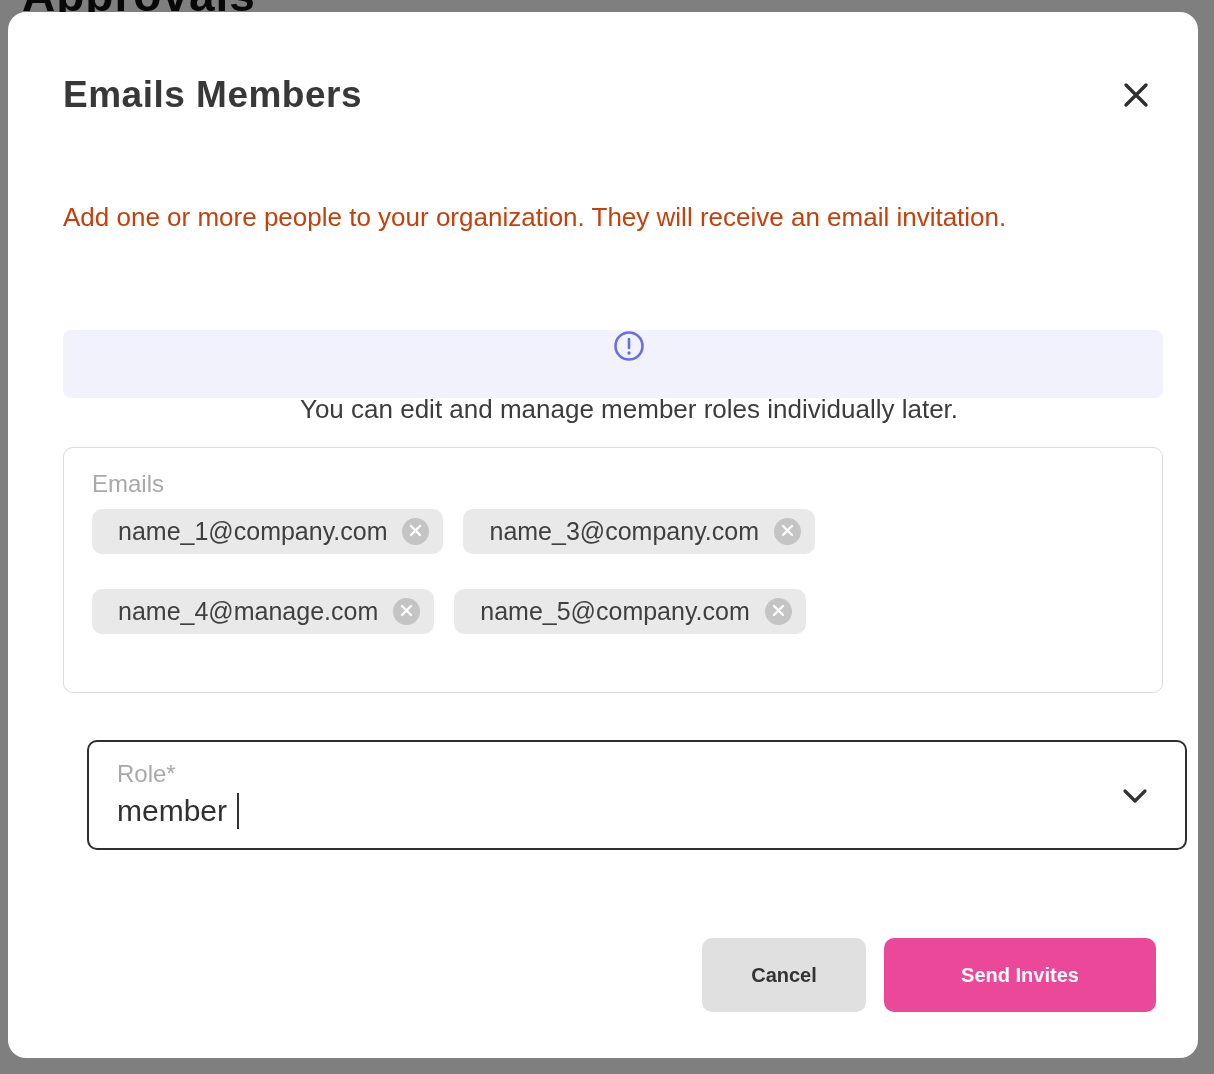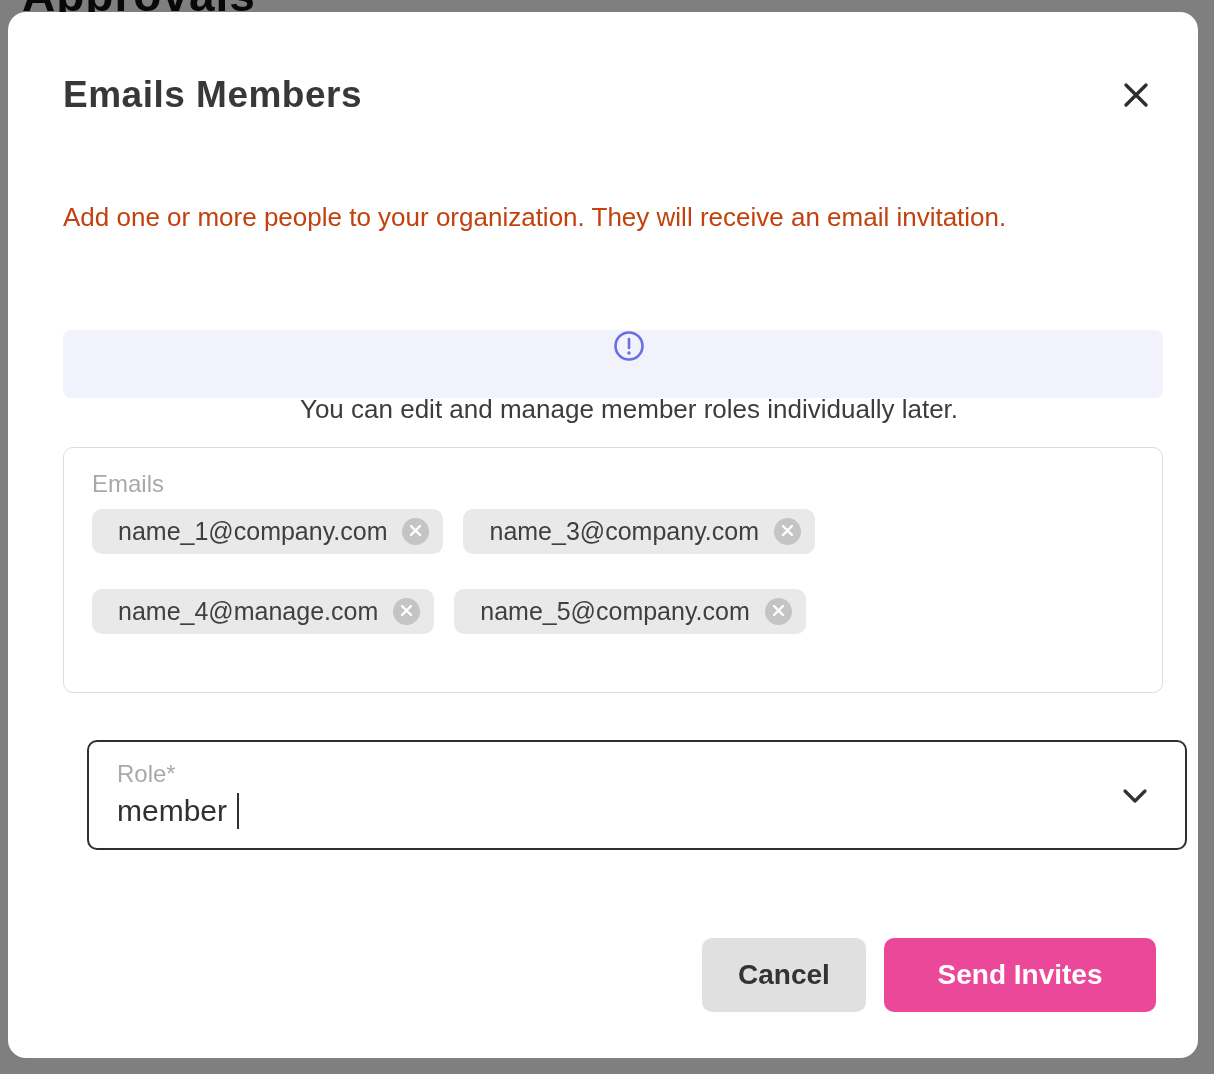--- a/index.html
+++ b/index.html
@@ -73,21 +73,21 @@
   }
   .chevron {
     position:absolute; right:34px; top:44px;
     background:none; border:none; cursor:pointer; color:#333333;
     display:flex; align-items:center;
   }
   
   .footer { position:absolute; right:42px; top:926px; display:flex; gap:18px; }
   .btn {
     height:74px; border:none; border-radius:10px; cursor:pointer;
-    font-family:"Liberation Sans", sans-serif; font-size:28px; font-weight:600;
+    font-family:"Liberation Sans", sans-serif; font-size:20px; font-weight:600;
     display:flex; align-items:center; justify-content:center;
   }
   .btn-cancel { width:164px; background:#e0e0e0; color:#333333; }
   .btn-send   { width:272px; background:#ec4899; color:#ffffff; }
 </style>
 </head>
 <body>
 
 <div class="page-title">Approvals</div>
 <div class="backdrop"></div>

